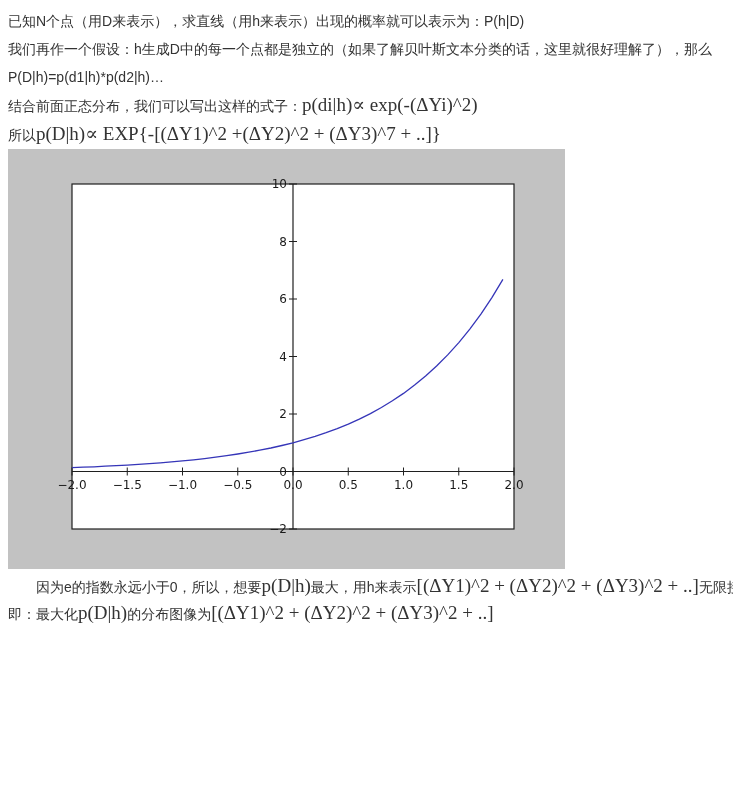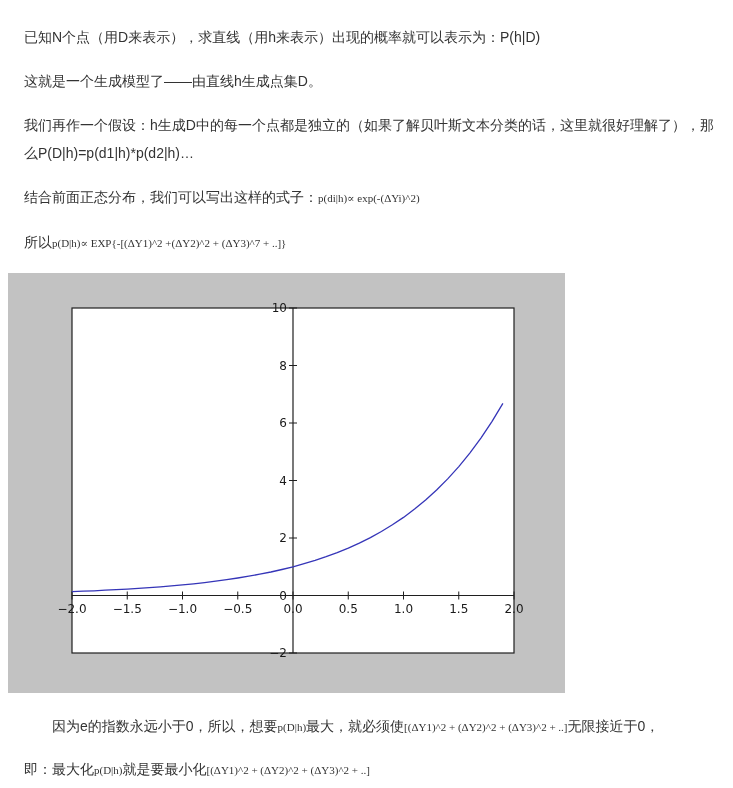--- a/index.html
+++ b/index.html
@@ -4,39 +4,38 @@
 <style>
   html,body{margin:0;padding:0;}
   body{
     width:733px;height:788px;overflow:hidden;
     background:#ffffff;
     font-family:"Liberation Sans","DejaVu Sans",sans-serif;
   }
   .content{padding:7px 0 0 8px;}
   .para{
     font-size:14px;line-height:28px;color:#333333;
-    margin:16px;
+    margin:0;
   }
   .oneline{white-space:nowrap;}
   .seg-t{font-family:"Liberation Sans","DejaVu Sans",sans-serif;}
-  .seg-f{font-family:"Liberation Serif","DejaVu Serif",serif;font-size:11px;text-align:center;}
+  .seg-f{font-family:"Liberation Serif","DejaVu Serif",serif;font-size:19px;text-align:center;}
   .seg-s{font-family:"Liberation Serif","DejaVu Serif",serif;font-size:11px;vertical-align:super;line-height:0;}
   .figure{width:557px;height:420px;margin:0;padding:0;}
   .figure svg{display:block;}
   .bottom{padding-top:4px;}
   .bottom .para{line-height:26px;}
   .indent{text-indent:28px;}
 </style>
 </head>
 <body>
 
 <div class="content">
 
   <p class="para oneline"><span class="seg-t">已知N个点（用D来表示），求直线（用h来表示）出现的概率就可以表示为：P(h|D)</span></p>
-  <p class="para oneline"><span class="seg-t">这就是一个生成模型了——由直线h生成点集D。</span></p>
   <p class="para" style="padding-right:2px"><span class="seg-t">我们再作一个假设：h生成D中的每一个点都是独立的（如果了解贝叶斯文本分类的话，这里就很好理解了），那么P(D|h)=p(d1|h)*p(d2|h)…</span></p>
   <p class="para oneline"><span class="seg-t">结合前面正态分布，我们可以写出这样的式子：</span><span class="seg-f">p(di|h)∝ exp(-(ΔYi)^2)</span></p>
   <p class="para oneline"><span class="seg-t">所以</span><span class="seg-f">p(D|h)∝ EXP{-[(ΔY1)^2 +(ΔY2)^2 + (ΔY3)^7 + ..]}</span></p>
 
   <figure class="figure">
     <svg id="chart-svg" width="557" height="420" viewBox="0 0 557 420">
         <rect x="0" y="0" width="557" height="420" fill="#c2c2c2"></rect>
         <rect x="64" y="35" width="442" height="345" fill="#ffffff" stroke="#1f1f1f" stroke-width="1.2"></rect>
         <line x1="285" y1="35" x2="285" y2="380" stroke="#1f1f1f" stroke-width="1.2"></line>
         <line x1="64" y1="322.5" x2="506" y2="322.5" stroke="#1f1f1f" stroke-width="1.2"></line>
@@ -70,18 +69,18 @@
         <text x="279" y="154" text-anchor="end" font-size="12" fill="#1a1a1a" font-family="&quot;DejaVu Sans&quot;, sans-serif">6</text>
         <line x1="281" y1="92.5" x2="289" y2="92.5" stroke="#1f1f1f" stroke-width="1"></line>
         <text x="279" y="96.5" text-anchor="end" font-size="12" fill="#1a1a1a" font-family="&quot;DejaVu Sans&quot;, sans-serif">8</text>
         <line x1="281" y1="35" x2="289" y2="35" stroke="#1f1f1f" stroke-width="1"></line>
         <text x="279" y="39" text-anchor="end" font-size="12" fill="#1a1a1a" font-family="&quot;DejaVu Sans&quot;, sans-serif">10</text>
         <polyline points="64.0,318.6 75.1,318.2 86.1,317.8 97.2,317.2 108.2,316.7 119.3,316.1 130.3,315.4 141.3,314.7 152.4,313.8 163.4,312.9 174.5,311.9 185.6,310.8 196.6,309.6 207.7,308.2 218.7,306.7 229.8,305.0 240.8,303.2 251.8,301.2 262.9,299.0 273.9,296.5 285.0,293.8 296.1,290.7 307.1,287.4 318.1,283.7 329.2,279.6 340.3,275.1 351.3,270.1 362.4,264.6 373.4,258.5 384.4,251.8 395.5,244.4 406.6,236.1 417.6,227.0 428.6,217.0 439.7,205.9 450.8,193.6 461.8,180.1 472.9,165.1 483.9,148.6 494.9,130.3" fill="none" stroke="#3535b8" stroke-width="1.3" stroke-linejoin="round"></polyline>
       </svg>
   </figure>
 
   <div class="bottom">
-    <p class="para oneline indent"><span class="seg-t">因为e的指数永远小于0，所以，想要</span><span class="seg-f">p(D|h)</span><span class="seg-t">最大，就必须使</span><span class="seg-f">[(ΔY1)^2 + (ΔY2)^2 + (ΔY3)^2 + ..]</span><span class="seg-t">无限接近于0，</span></p>
-    <p class="para oneline"><span class="seg-t">即：最大化</span><span class="seg-f">p(D|h)</span><span class="seg-t">就是要最小化</span><span class="seg-f">[(ΔY1)^2 + (ΔY2)^2 + (ΔY3)^2 + ..]</span></p>
+    <p class="para oneline indent"><span class="seg-t">因为e的指数永远小于0，所以，想要</span><span class="seg-f">p(D|h)</span><span class="seg-t">最大，用h来表示</span><span class="seg-f">[(ΔY1)^2 + (ΔY2)^2 + (ΔY3)^2 + ..]</span><span class="seg-t">无限接近于0，</span></p>
+    <p class="para oneline"><span class="seg-t">即：最大化</span><span class="seg-f">p(D|h)</span><span class="seg-t">的分布图像为</span><span class="seg-f">[(ΔY1)^2 + (ΔY2)^2 + (ΔY3)^2 + ..]</span></p>
 
   </div>
 
 </div>
 
 </body></html>

